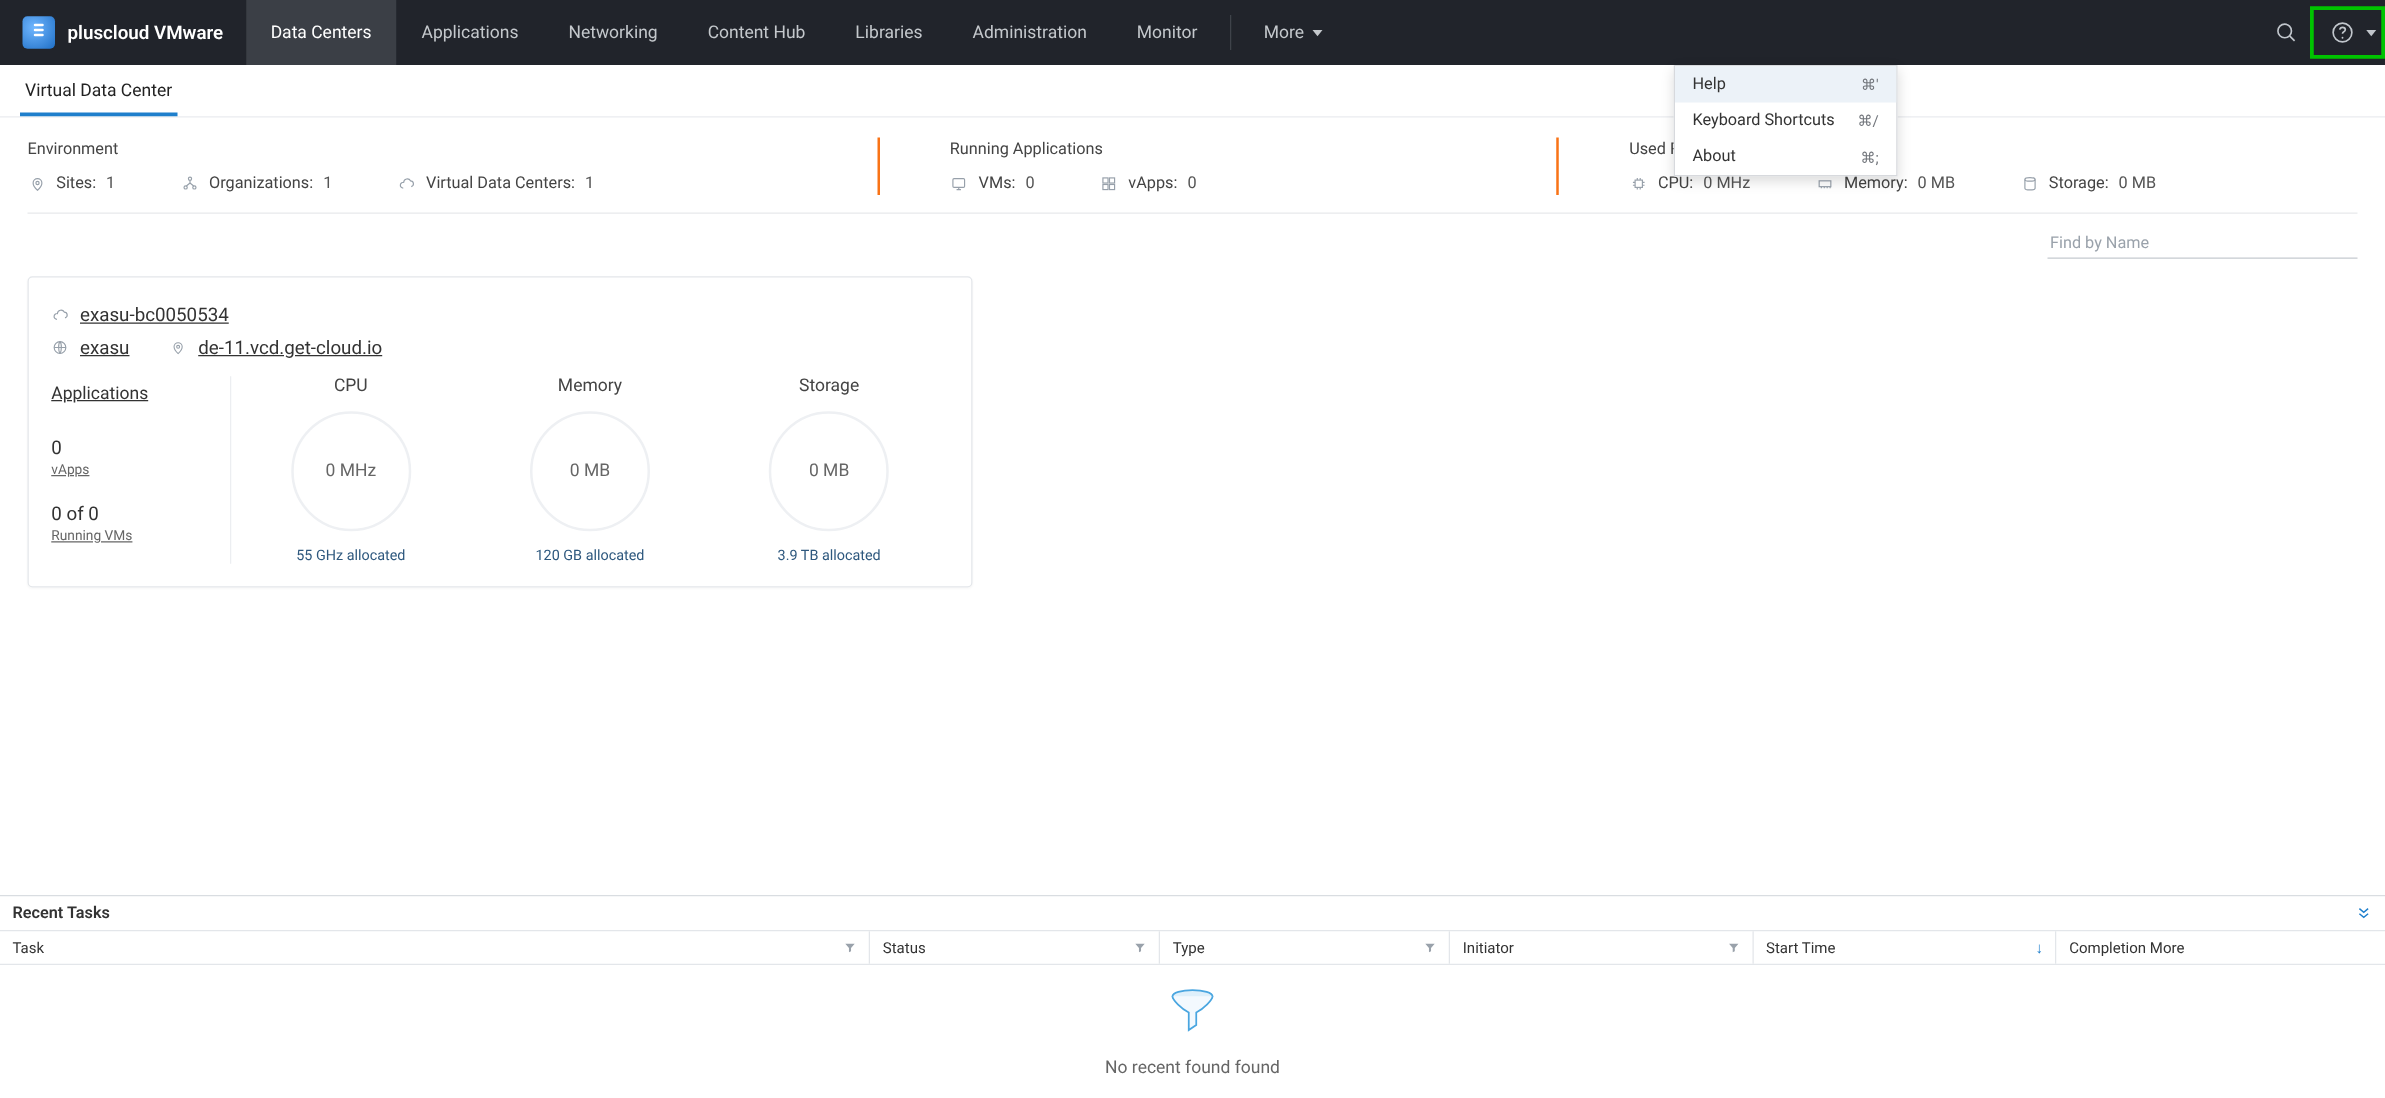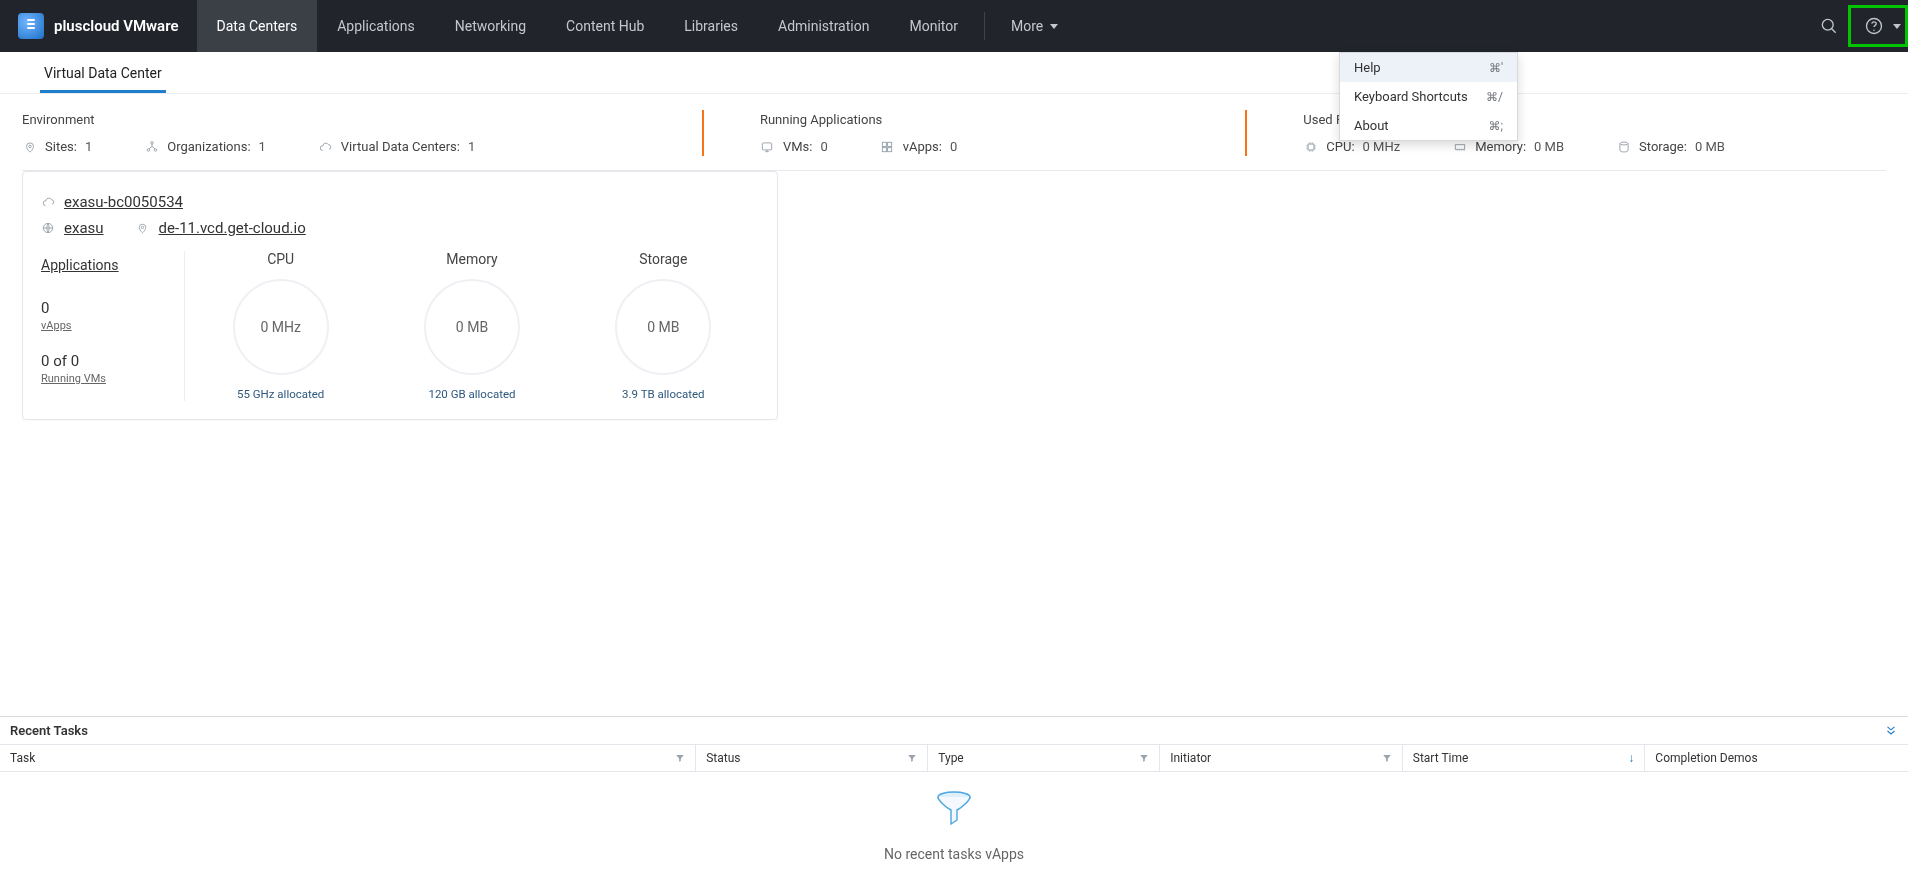--- a/index.html
+++ b/index.html
@@ -26,21 +26,21 @@
   .user-org  { font-size:12px; color:#c7cbd0;}
   .chev-small-down { display:inline-block; width:0;height:0;border-left:4px solid transparent;border-right:4px solid transparent;border-top:5px solid #c7cbd0;}
 
   
   .dropdown { position:absolute; top:52px; right:390px; width:179px; background:#fff; border:1px solid #d7d9dd; box-shadow:0 4px 10px rgba(0,0,0,.15); z-index:20;margin-left:32px;}
   .dropdown-item { display:flex; align-items:center; justify-content:space-between; padding:7px 14px; font-size:13px; color:#333; cursor:pointer;}
   .dropdown-item.hover { background:#ecf2f8; }
   .dropdown-item .kbd { color:#71757b; font-size:12px;}
 
   
-  .subtabs { padding:0 40px; border-bottom:1px solid #eaecef; display:flex; height:42px; align-items:flex-end;}
+  .subtabs { padding:0 16px; border-bottom:1px solid #eaecef; display:flex; height:42px; align-items:flex-end;}
   .subtab { padding:10px 4px 9px; margin-right:24px; color:#444; font-size:14px; cursor:pointer;}
   .subtab.active { border-bottom:3px solid #1f7fcc; color:#222;}
 
   
   .content { padding:12px 22px 0; }
   .summary { display:flex; padding:4px 0 14px; border-bottom:1px solid #e7e9ec; }
   .summary-col { padding:2px 48px 2px 0; border-right:2px solid #f97316;}
   .summary-col:last-child{border-right:none;}
   .summary-col.flex1{flex:1.3;}
   .summary-col.mid{flex:0.9; padding-left:56px;}
@@ -254,20 +254,23 @@
                 <path d="M5 6v12c0 1.4 3.1 2.5 7 2.5s7-1.1 7-2.5V6"></path>
               </svg>
             </span>
           <span class="lbl">Storage:</span>
           <span class="val">0 MB</span>
         </div>
       </div>
     </div>
   </div>
 
+  <div class="searchrow">
+    <input class="search-field" placeholder="Find by Name" style="">
+  </div>
 
   <div class="card">
     <div class="card-header-lines">
       <div class="hdr-row">
         <span class="hdr-ico">
             <svg width="15" height="14" viewBox="0 0 24 24" fill="none" stroke="#97a0aa" stroke-width="1.6">
               <path d="M7 18a4 4 0 1 1 .6-7.96A5 5 0 0 1 17 8a4 4 0 0 1 1 7.87"></path>
             </svg>
           </span>
         <a>exasu-bc0050534</a>
@@ -361,23 +364,23 @@
           <svg width="10" height="10" viewBox="0 0 24 24" fill="#9aa2ab">
             <path d="M3 5h18l-7 8v6l-4 2v-8z"></path>
           </svg>
         </span>
       </div>
       <div class="th th5">
         <span>Start Time</span>
         <span class="sort-arrow">↓</span>
       </div>
       <div class="th th6">
-        <span>Completion Demos</span>
+        <span>Completion More</span>
       </div>
     </div>
   <div class="tasks-empty">
     <svg class="funnel-svg" width="40" height="42" viewBox="0 0 40 42" fill="none">
       <ellipse cx="20" cy="7" rx="16" ry="5" stroke="#4aa6e0" stroke-width="1.4" fill="#dff0fb"></ellipse>
       <path d="M4 7c0 3 7 10 13 13v14l6-4V20c6-3 13-10 13-13" stroke="#4aa6e0" stroke-width="1.4" fill="#f3f9fe"></path>
     </svg>
-    <div>No recent tasks vApps</div>
+    <div>No recent found found</div>
   </div>
 </div>
 
 </body></html>

